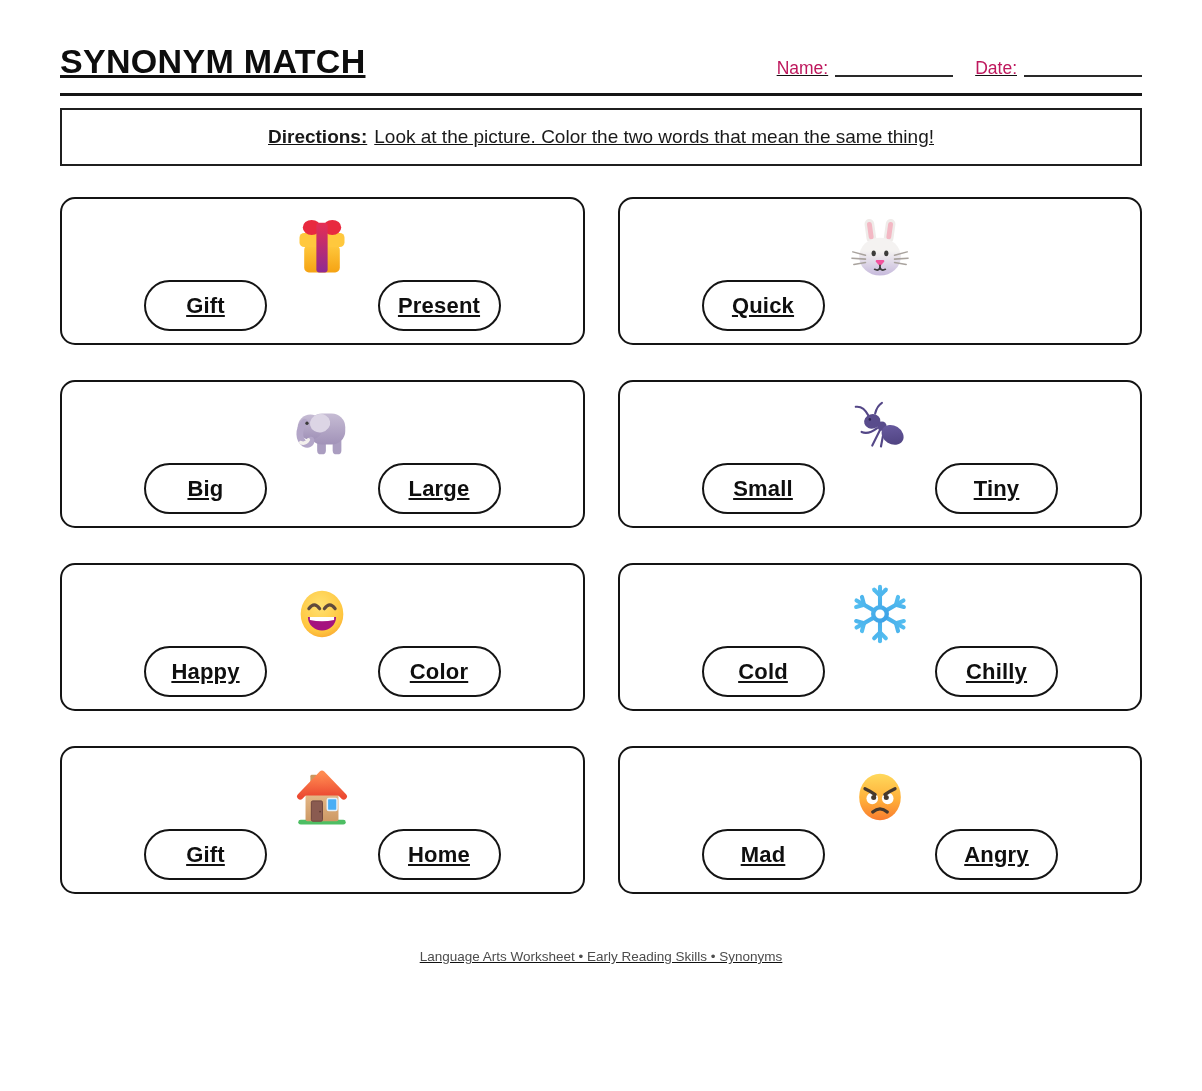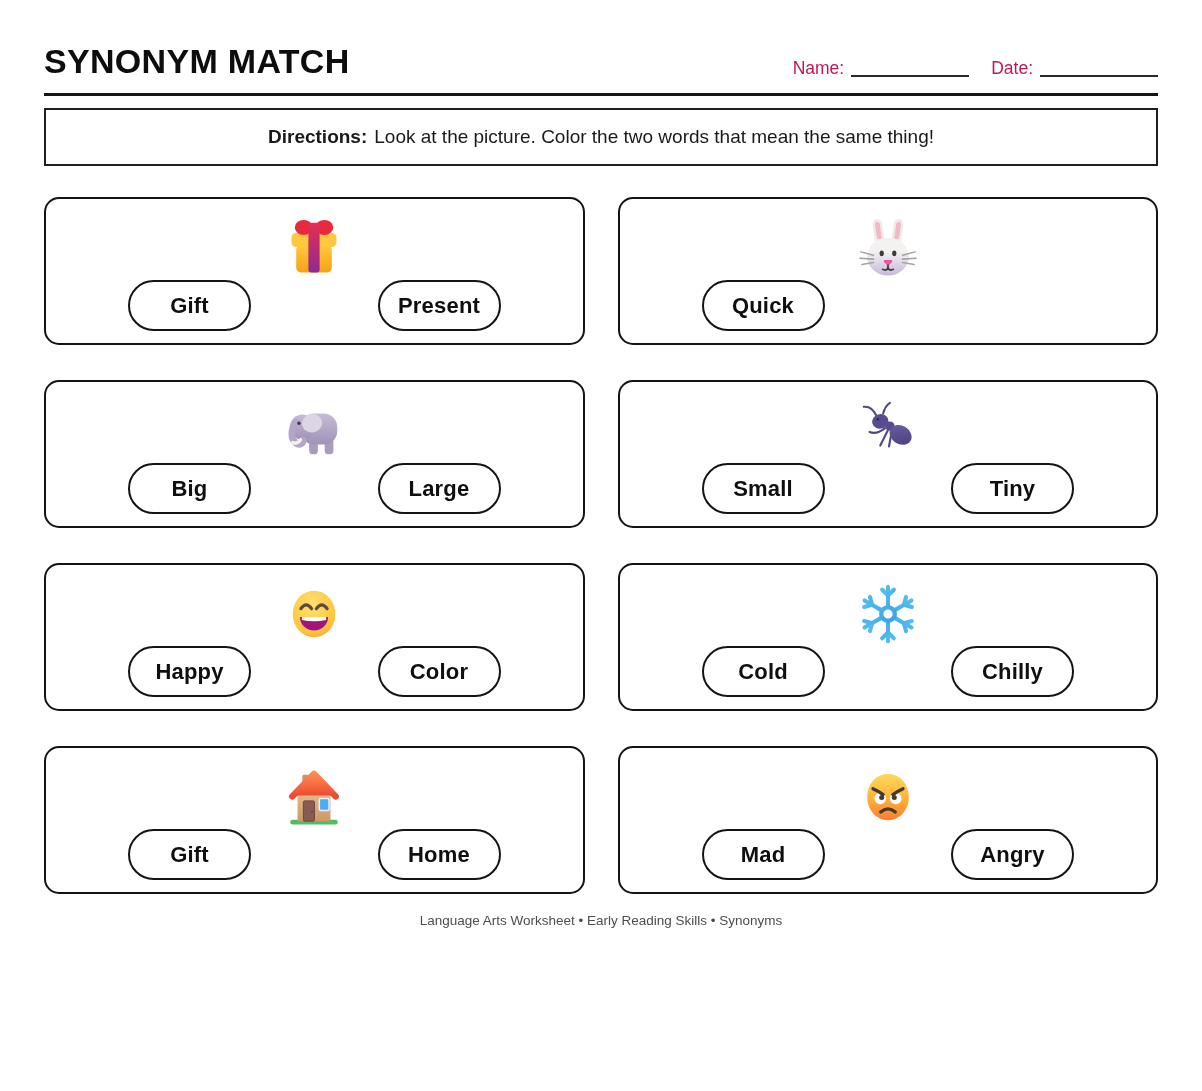--- a/index.html
+++ b/index.html
@@ -1,21 +1,21 @@
 <!DOCTYPE html>
 <html><head>
 <meta charset="utf-8">
 <style>
   html,body{margin:0;padding:0;}
   body{
     width:1202px;height:1091px;background:#ffffff;
     font-family:"Liberation Sans",sans-serif;color:#111;
     -webkit-font-smoothing:antialiased;
   }
-  .page{padding:44px 44px 0;box-sizing:border-box;}
+  .page{padding:44px 60px 0;box-sizing:border-box;text-decoration:underline;}
   .header-row{display:flex;justify-content:space-between;align-items:flex-end;}
   .title{margin:0;font-size:34px;font-weight:900;letter-spacing:.3px;line-height:1;color:#0d0d0d;}
   .name-date{display:flex;gap:22px;font-size:17.5px;color:#be185d;}
   .nd-group{display:flex;align-items:flex-end;gap:7px;}
   .nd-label{line-height:1.1;}
   .write-line{display:inline-block;width:118px;height:4px;border-bottom:2px solid #2a2a2a;margin-bottom:1px;}
   .rule{height:3px;background:#161616;margin-top:15px;}
   .directions{
     margin-top:12px;height:58px;border:2px solid #1f1f1f;box-sizing:border-box;
     display:flex;align-items:center;justify-content:center;gap:7px;font-size:19px;color:#1a1a1a;
@@ -29,21 +29,21 @@
   .emoji{margin-top:17px;height:68px;display:flex;align-items:center;justify-content:center;}
   .words{
     margin-top:auto;margin-bottom:19px;width:100%;box-sizing:border-box;
     display:flex;justify-content:space-between;padding:0 82px;
   }
   .pill{
     width:123px;height:51px;border:2.5px solid #141414;border-radius:26px;box-sizing:border-box;
     display:flex;align-items:center;justify-content:center;background:#fff;cursor:pointer;
   }
   .word{font-size:22px;font-weight:bold;color:#0f0f0f;letter-spacing:.2px;}
-  .footer{margin-top:19px;text-align:center;font-size:13.5px;color:#4d4d4d;}
+  .footer{margin-top:55px;text-align:center;font-size:13.5px;color:#4d4d4d;}
 </style>
 </head>
 <body>
 
 <div class="page">
 
   <div class="header-row">
     <h1 class="title">SYNONYM MATCH</h1>
     <div class="name-date">
       <span class="nd-group">

